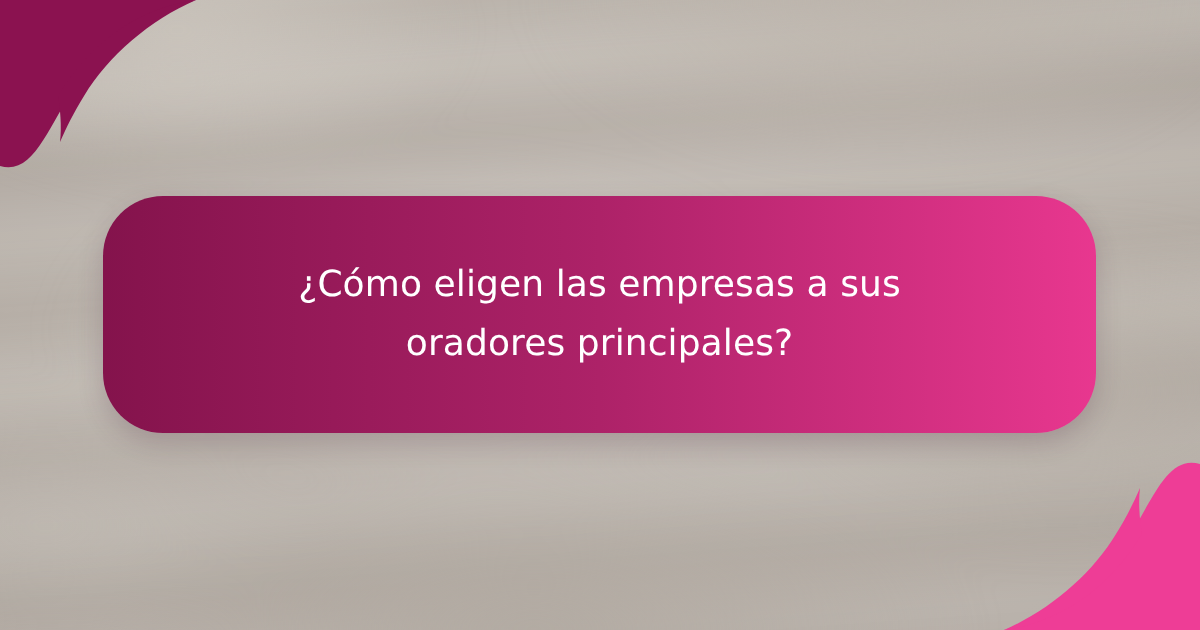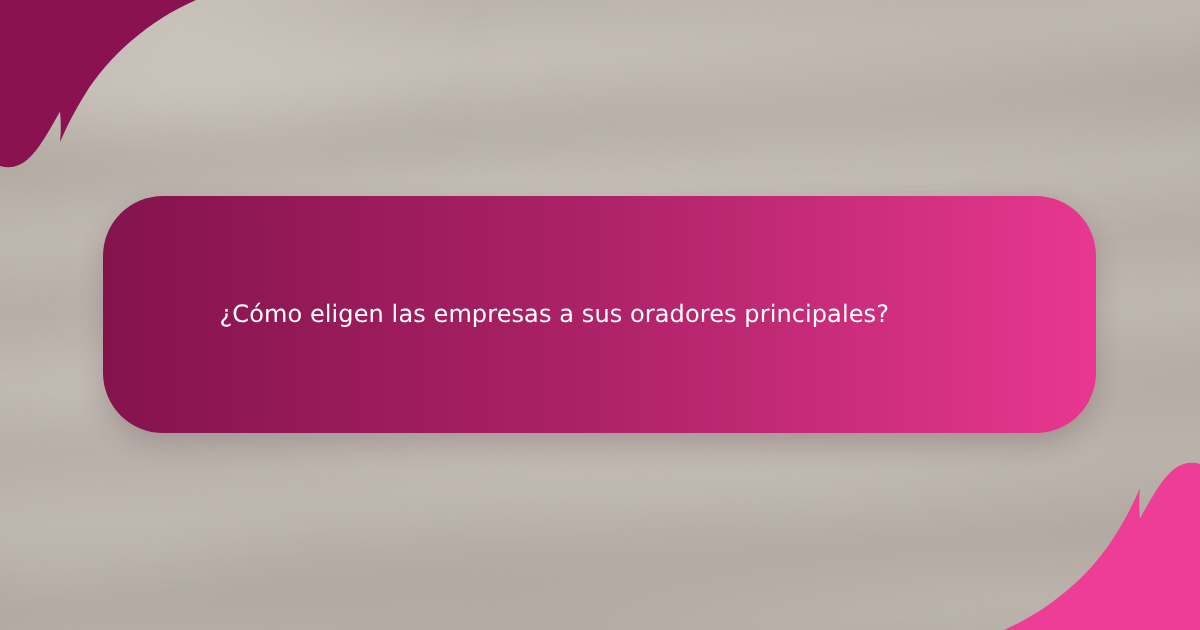--- a/index.html
+++ b/index.html
@@ -84,24 +84,24 @@
     width: 993px;
     height: 237px;
     border-radius: 60px;
     display: flex;
     align-items: center;
     justify-content: center;
     box-shadow: 0 10px 26px rgba(70,30,55,0.20);
   }
   .quote-text {
     width: 760px;
-    text-align: left;
+    text-align: center;
     color: #ffffff;
     font-family: "DejaVu Sans", sans-serif;
-    font-size: 24px;
+    font-size: 36px;
     font-weight: 400;
     line-height: 1.62;
     letter-spacing: 0.1px;
     text-rendering: geometricPrecision;
     white-space: pre-line;
   }
 </style>
 </head>
 <body>
 

